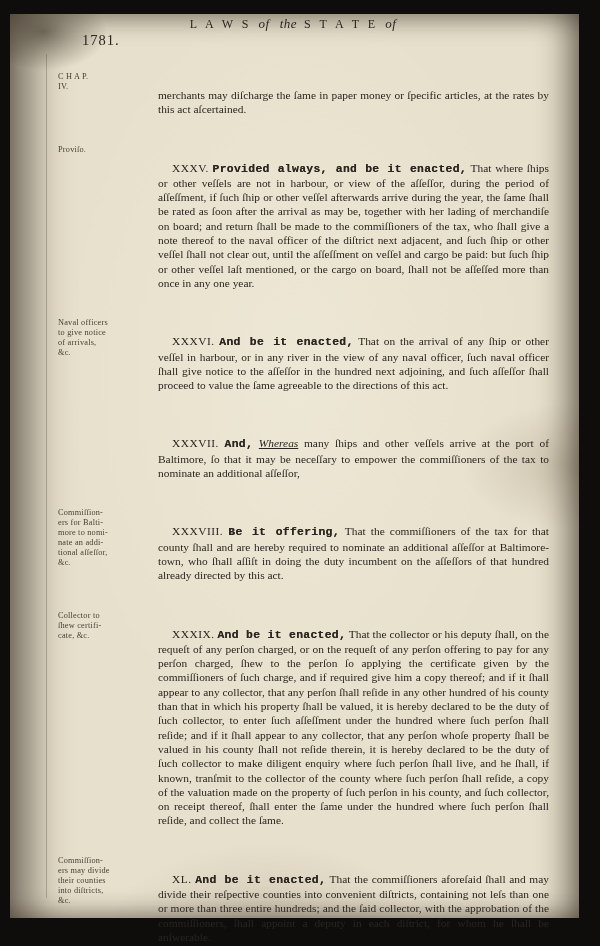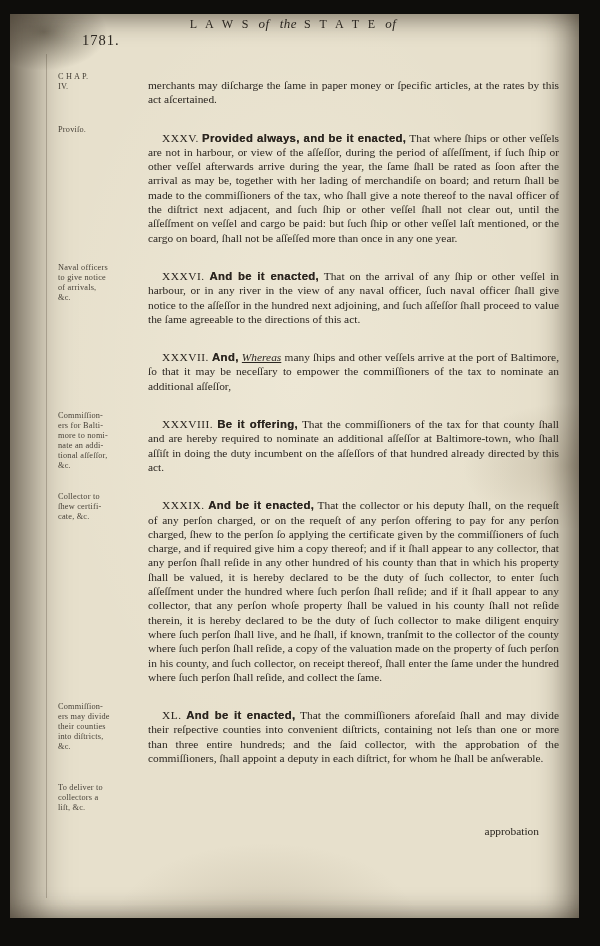--- a/index.html
+++ b/index.html
@@ -41,27 +41,27 @@
     position:absolute;left:48px;right:14px;top:58px;
     color:#2b2620;
   }
   .sec{display:flex;margin-bottom:12px;}
   .mn{
     flex:0 0 84px;padding-right:8px;box-sizing:border-box;
     font-size:8.3px;line-height:10px;color:#453f36;
     white-space:pre-line;letter-spacing:0.2px;
   }
   .bd{
-    flex:1;margin:6px;font-size:11.4px;line-height:14.3px;
+    flex:1;margin:16px;font-size:11.4px;line-height:14.3px;
     text-align:justify;text-indent:14px;color:#2a2520;
   }
   .sec.flush .bd{text-indent:0;}
   .num{letter-spacing:0.5px;}
   .bl{
-    font-weight:bold;font-family:Liberation Sans, sans-serif;
+    font-weight:bold;font-family:Liberation Mono, monospace;
     letter-spacing:0.3px;text-shadow:0 0 0.4px rgba(40,30,20,.8);
   }
   .lead-ital{font-style:italic;text-decoration:underline;}
   .catchword-row{text-align:right;padding-right:26px;font-size:11.4px;margin-top:2px;}
 </style>
 </head>
 <body>
 
 <div class="paper">
 

